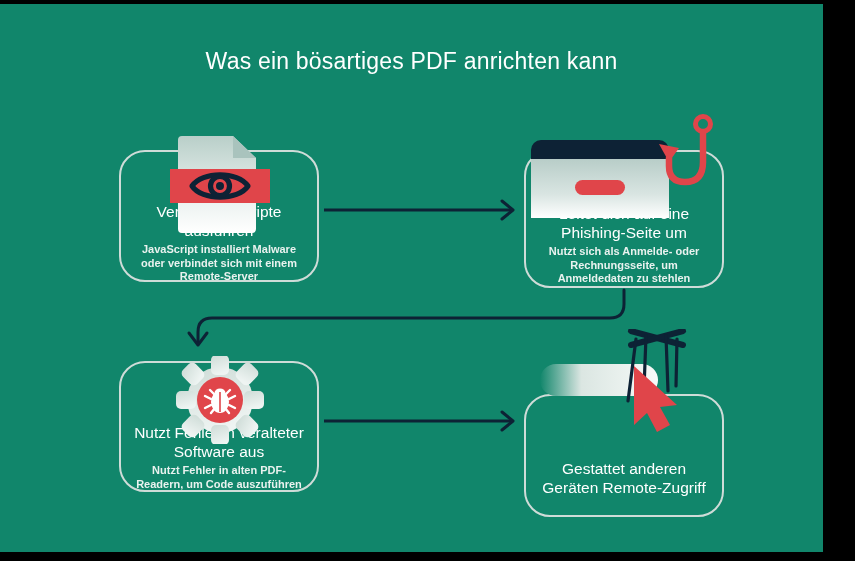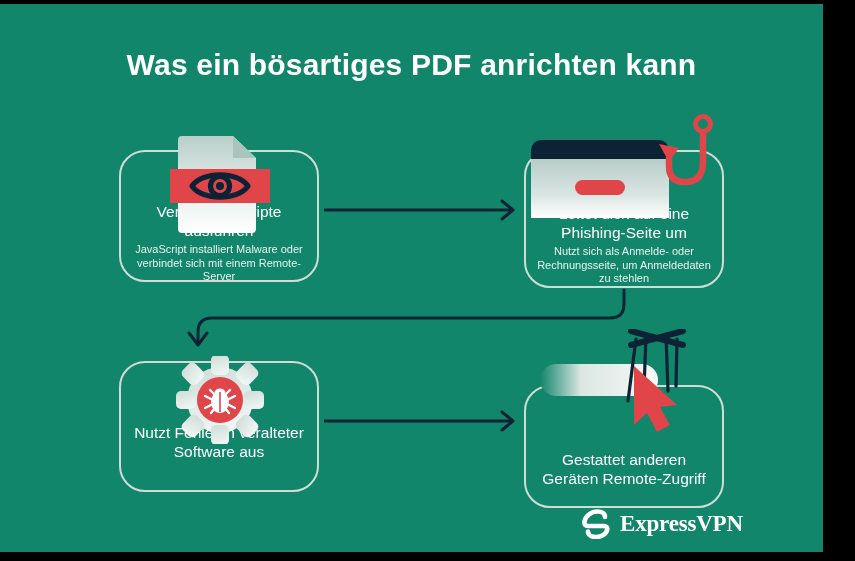--- a/index.html
+++ b/index.html
@@ -4,37 +4,37 @@
 <style>
   html,body{margin:0;padding:0;background:#000;}
   body{width:855px;height:561px;overflow:hidden;
        font-family:"Liberation Sans","DejaVu Sans",sans-serif;}
   #stage{position:relative;width:855px;height:561px;background:#000;}
   #canvas{position:absolute;left:0;top:4px;width:823px;height:548px;
           background:#11866b;overflow:hidden;}
 
   
   .title{position:absolute;left:0;top:44px;width:823px;text-align:center;
-         color:#ffffff;font-size:30px;font-weight:700;letter-spacing:.2px;
+         color:#ffffff;font-size:23px;font-weight:400;letter-spacing:.2px;
          white-space:nowrap;}
 
   
   .card{position:absolute;border:2px solid #cfdcd8;border-radius:26px;
         box-sizing:border-box;background:transparent;}
   .card-text{position:absolute;left:0;width:100%;text-align:center;
              padding:0 8px;box-sizing:border-box;}
   .c-head{color:#ffffff;font-size:15.5px;line-height:19px;font-weight:400;}
-  .c-sub{color:#e9f2ef;font-size:11px;line-height:13.5px;font-weight:400;
+  .c-sub{color:#e9f2ef;font-size:11px;line-height:13.5px;font-weight:700;
          margin-top:3px;}
 
   
   #card1{left:119px;top:146px;width:200px;height:132px;}
   #card2{left:524px;top:146px;width:200px;height:138px;}
   #card3{left:119px;top:357px;width:200px;height:131px;}
-  #card4{left:524px;top:348px;width:200px;height:123px;margin-top:33px;}
+  #card4{left:524px;top:357px;width:200px;height:123px;margin-top:33px;}
   #card1 .card-text{top:50px;}
   #card2 .card-text{top:52px;}
   #card3 .card-text{top:60px;}
   #card4 .card-text{top:63px;}
 
   
   .icon{position:absolute;}
   #icon1{left:170px;top:126px;width:100px;height:105px;}
   #icon2{left:525px;top:134px;width:150px;height:80px;}
   #icon2hook{left:655px;top:110px;width:70px;height:85px;}
@@ -89,20 +89,21 @@
   <div class="card" id="card2">
     <div class="card-text">
       <div class="c-head">Leitet dich auf eine Phishing-Seite um</div>
       <div class="c-sub">Nutzt sich als Anmelde- oder Rechnungsseite, um Anmeldedaten zu stehlen</div>
     </div>
   </div>
 
   <div class="card" id="card3">
     <div class="card-text">
       <div class="c-head">Nutzt Fehler in veralteter Software aus</div>
+      <div class="c-sub">Nutzt Fehler in alten PDF-Readern, um Code auszuführen</div>
     </div>
   </div>
 
   <div class="card" id="card4">
     <div class="card-text">
       <div class="c-head">Gestattet anderen Geräten Remote-Zugriff</div>
     </div>
   </div>
 
   <svg class="icon" id="icon1" viewBox="0 0 100 105" xmlns="http://www.w3.org/2000/svg">
@@ -190,22 +191,15 @@
     <g stroke="#0d2235" stroke-width="3.2" stroke-linecap="round">
       <line x1="96" y1="10" x2="88" y2="72"></line>
       <line x1="106" y1="7" x2="104" y2="60"></line>
       <line x1="126" y1="7" x2="128" y2="62"></line>
       <line x1="137" y1="10" x2="136" y2="57"></line>
     </g>
 
     <path d="M94 37 L94 96 L107 84 L117 103 L130 96 L120 78 L137 76 Z" fill="#e0454a"></path>
   </svg>
 
-  <div id="logo">
-    <svg class="mark" viewBox="0 0 30 30" xmlns="http://www.w3.org/2000/svg">
-      <path d="M24 8 C24 4.5 21 2.5 16.5 2.5 C10 2.5 4.5 7 3.5 12.5 C3 15.2 4.4 17 7 17 L23 17
-               C25.4 17 26.6 18.4 26.2 20.5 C25.4 25 20.8 28 15.2 28 C10.5 28 7 26 7 22.5" fill="none" stroke="#ffffff" stroke-width="4.6" stroke-linecap="round"></path>
-    </svg>
-    <span class="word">ExpressVPN</span>
-  </div>
 
  </div>
 </div>
 
 </body></html>

